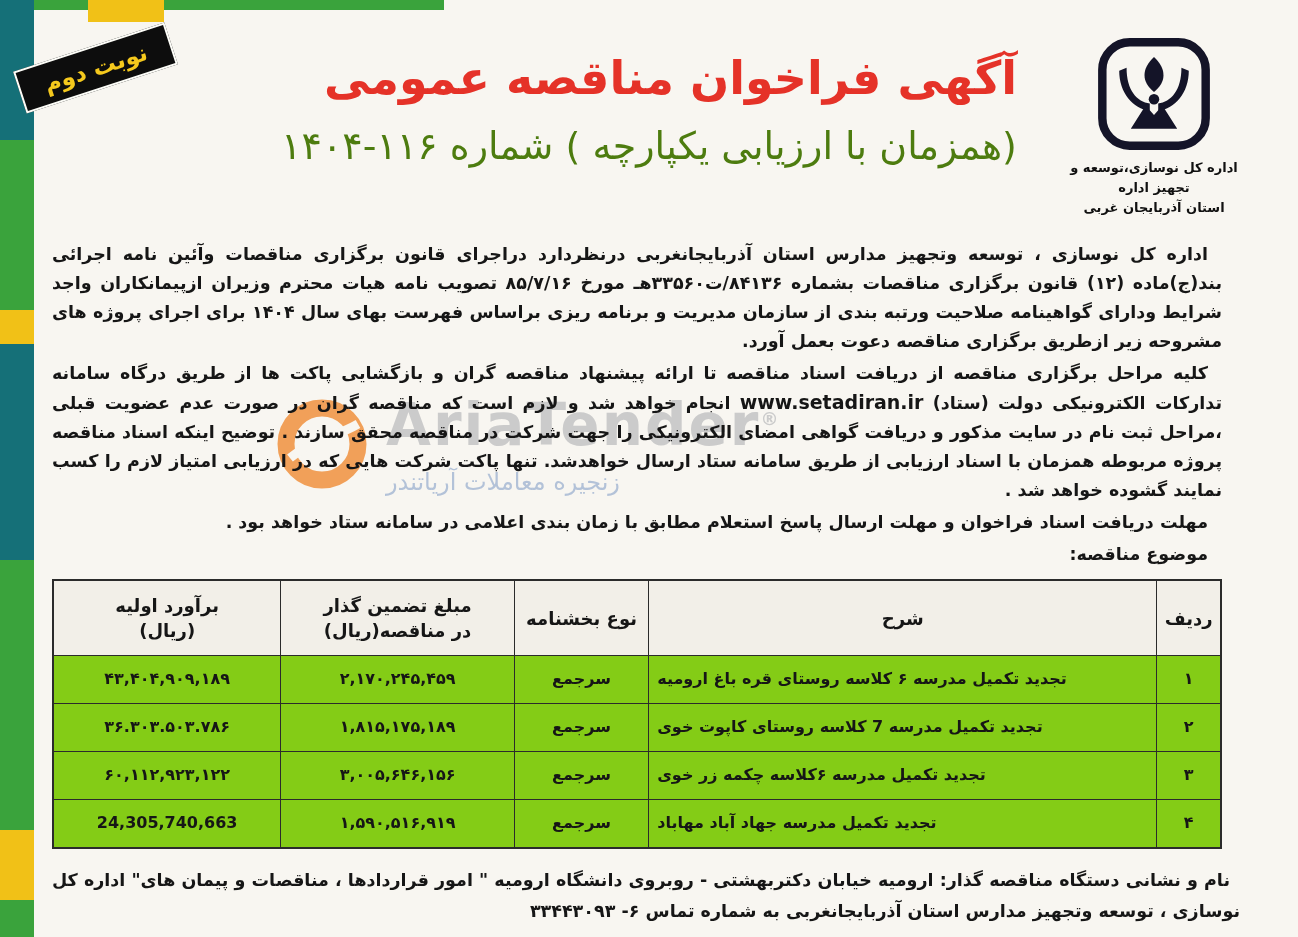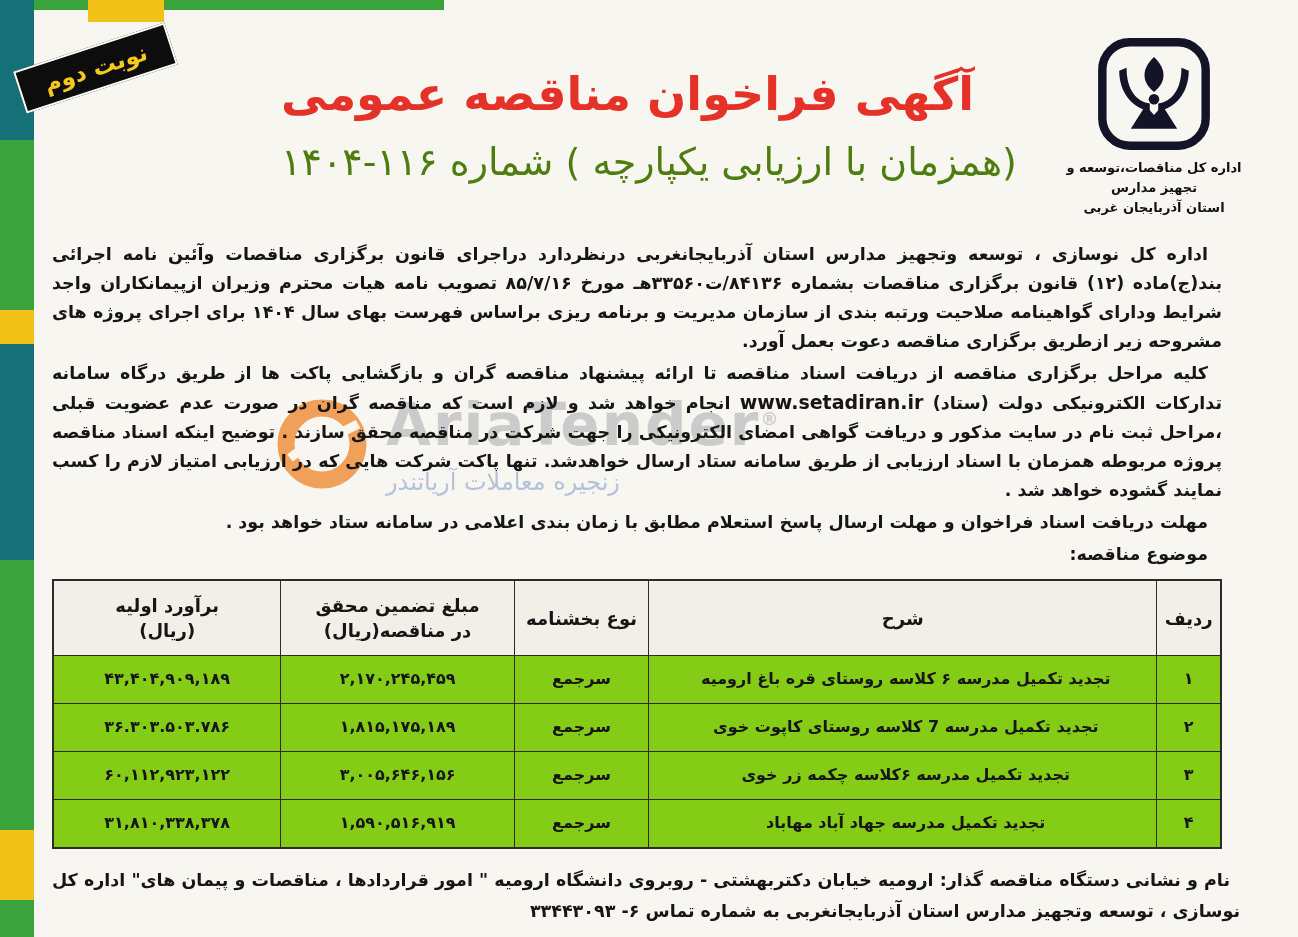--- a/index.html
+++ b/index.html
@@ -20,41 +20,41 @@
   .top-yellow { position:absolute; top:0; left:88px; width:76px; height:22px;
                 background:#f1c117; z-index:4; }
   
   .badge {
     position:absolute; top:46px; left:16px; transform:rotate(-18deg);
     background:#0d0d0d; color:#f5c91d; font-weight:bold; font-size:23px;
     padding:7px 24px; z-index:6; border:2px solid #fdfdf8; white-space:nowrap;
   }
   
   header { position:relative; height:206px; z-index:2; }
-  .titles { position:absolute; top:68px; left:50%; transform:translateX(-50%);
-            text-align:left; width:max-content; }
+  .titles { position:absolute; top:52px; left:50%; transform:translateX(-50%);
+            text-align:right; width:max-content; }
   .title1 { font-size:46px; font-weight:bold; color:#e53228; line-height:1.15; }
   .title2 { font-size:38px; font-weight:normal; color:#4d7c0f; margin-top:20px; line-height:1.15; }
   .emblem { position:absolute; top:36px; right:44px; width:200px; text-align:center; }
   .emblem svg { display:block; margin:0 auto; }
   .org-caption { font-size:13px; font-weight:bold; margin-top:6px; line-height:1.55; color:#111; }
   
   main { position:relative; z-index:2; margin:34px 76px 0 52px;
          font-size:17.5px; line-height:29px; font-weight:bold; text-align:justify; }
   main p { margin:0 0 3px; text-indent:14px; }
   .url { direction:ltr; unicode-bidi:embed; font-size:19px; font-weight:bold; }
   
   table { border-collapse:collapse; width:100%; margin:10px 0 0;
           border:2px solid #2b2b2b; position:relative; z-index:2; table-layout:fixed; }
   th, td { border:1px solid #2b2b2b; }
   th { background:#f2efe8; font-size:18px; font-weight:bold; padding:12px 6px;
        white-space:pre-line; text-align:center; line-height:1.4; }
   td { font-size:16px; font-weight:bold; padding:13px 8px; text-align:center;
        background:#84cc16; line-height:1.3; }
-  td.desc { text-align:center; padding-right:2px; }
+  td.desc { text-align:left; padding-right:2px; }
   col.c-row  { width:5.5%;  }
   col.c-desc { width:43.5%; }
   col.c-type { width:11.5%; }
   col.c-guar { width:20%;   }
   col.c-est  { width:19.5%; }
   
   footer { position:relative; z-index:2; margin:16px 58px 0 52px;
            font-size:17.5px; font-weight:bold; line-height:31px; text-align:justify; }
   footer p { margin:0; text-indent:10px; }
   
@@ -93,21 +93,21 @@
     <div class="emblem">
       <svg width="116" height="116" viewBox="0 0 110 110">
         <rect x="6" y="6" width="98" height="98" rx="26" fill="none" stroke="#141428" stroke-width="8"></rect>
         <path d="M55 20 C43 31 43 44 55 53 C67 44 67 31 55 20 Z" fill="#141428"></path>
         <path d="M29 30 C29 52 39 62 51 64 L51 71 C35 69 22 54 22 33 Z" fill="#141428"></path>
         <path d="M81 30 C81 52 71 62 59 64 L59 71 C75 69 88 54 88 33 Z" fill="#141428"></path>
         <path d="M33 88 L47 66 L55 75 L63 66 L77 88 Z" fill="#141428"></path>
         <circle cx="55" cy="60" r="5" fill="#141428"></circle>
       </svg>
       <div class="org-caption">
-        <div>اداره کل مناقصات،توسعه و تجهیز مدارس</div>
+        <div>اداره کل نوسازی،توسعه و تجهیز اداره</div>
         <div>استان آذربایجان غربی</div>
       </div>
     </div>
   </header>
 
   <main>
     <p>اداره کل نوسازی ، توسعه  وتجهیز مدارس استان آذربایجانغربی درنظردارد دراجرای قانون برگزاری مناقصات وآئین نامه اجرائی بند(ج)ماده (۱۲) قانون برگزاری مناقصات بشماره ۸۴۱۳۶/ت۳۳۵۶۰هـ مورخ ۸۵/۷/۱۶ تصویب نامه  هیات محترم وزیران ازپیمانکاران  واجد شرایط ودارای گواهینامه صلاحیت ورتبه بندی از سازمان  مدیریت و برنامه ریزی براساس فهرست بهای سال ۱۴۰۴ برای اجرای پروژه های  مشروحه زیر ازطریق برگزاری مناقصه دعوت بعمل آورد.</p>
     <p><span>کلیه مراحل برگزاری مناقصه از دریافت اسناد مناقصه تا ارائه  پیشنهاد مناقصه گران و بازگشایی پاکت ها از طریق درگاه سامانه تدارکات الکترونیکی دولت (ستاد) </span><span class="url">www.setadiran.ir</span><span> انجام خواهد شد  و لازم است که مناقصه گران در صورت عدم عضویت قبلی ،مراحل ثبت نام در سایت مذکور و دریافت گواهی امضای الکترونیکی را جهت شرکت در مناقصه محقق سازند . توضیح اینکه اسناد مناقصه پروژه مربوطه همزمان با اسناد ارزیابی از طریق سامانه ستاد ارسال خواهدشد. تنها پاکت شرکت هایی که در ارزیابی امتیاز لازم را کسب نمایند گشوده خواهد شد .</span></p>
     <p>مهلت دریافت اسناد فراخوان  و مهلت ارسال پاسخ استعلام مطابق با زمان بندی اعلامی در سامانه ستاد خواهد بود .</p>
     <p class="subject">موضوع مناقصه:</p>
@@ -118,21 +118,21 @@
           <col class="c-desc">
           <col class="c-type">
           <col class="c-guar">
           <col class="c-est">
       </colgroup>
       <thead>
         <tr>
           <th>ردیف</th>
           <th>شرح</th>
           <th>نوع بخشنامه</th>
-          <th>مبلغ تضمین محقق
+          <th>مبلغ تضمین گذار
 در مناقصه(ریال)</th>
           <th>برآورد اولیه
 (ریال)</th>
         </tr>
       </thead>
       <tbody>
         <tr>
           <td>۱</td>
           <td class="desc">تجدید تکمیل مدرسه ۶ کلاسه روستای قره باغ ارومیه</td>
           <td>سرجمع</td>
@@ -151,21 +151,21 @@
           <td class="desc">تجدید تکمیل مدرسه ۶کلاسه چکمه زر خوی</td>
           <td>سرجمع</td>
           <td>۳,۰۰۵,۶۴۶,۱۵۶</td>
           <td>۶۰,۱۱۲,۹۲۳,۱۲۲</td>
         </tr>
           <tr>
           <td>۴</td>
           <td class="desc">تجدید تکمیل مدرسه جهاد آباد مهاباد</td>
           <td>سرجمع</td>
           <td>۱,۵۹۰,۵۱۶,۹۱۹</td>
-          <td>۳۱,۸۱۰,۳۳۸,۳۷۸</td>
+          <td>24,305,740,663</td>
         </tr>
       </tbody>
     </table>
   </main>
 
   <footer>
     <p>نام و نشانی دستگاه مناقصه گذار: ارومیه خیابان دکتربهشتی - روبروی دانشگاه ارومیه    " امور قراردادها ، مناقصات و پیمان های"  اداره کل نوسازی ، توسعه وتجهیز مدارس استان آذربایجانغربی  به شماره تماس ۶- ۳۳۴۴۳۰۹۳</p>
   </footer>
 
   <div class="watermark">

